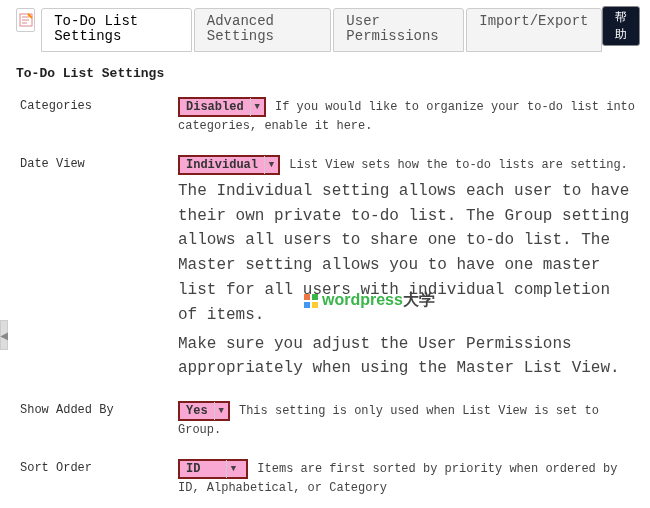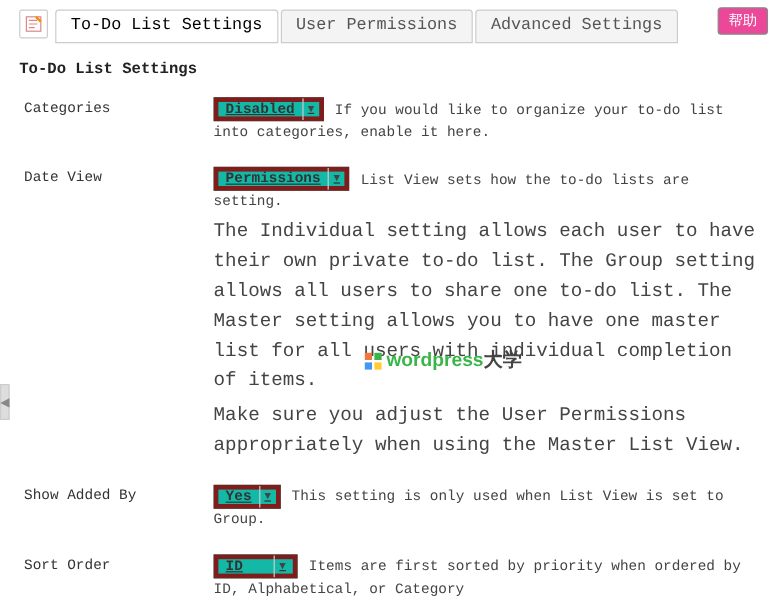--- a/index.html
+++ b/index.html
@@ -37,21 +37,21 @@
     border-top-right-radius: 3px;
     cursor: pointer;
     line-height: 1.1;
   }
   .tab.active {
     background: #fff;
     color: #000;
     font-weight: normal;
   }
   .help-btn {
-    background: #ec4899;
+    background: #0f172a;
     color: #fff;
     border: 1px solid #888;
     border-radius: 3px;
     padding: 2px 8px;
     font-size: 12px;
     cursor: pointer;
   }
   h2.section-title {
     font-family: "SimSun","NSimSun","Courier New",monospace;
     font-size: 13px;
@@ -69,27 +69,26 @@
     color: #333;
     margin-left: 48px;
   }
   table.form td.val {
     vertical-align: top;
     padding: 4px 4px 16px 4px;
   }
   .sel {
     display: inline-flex;
     align-items: center;
-    border: 4px solid #7f1d1d;
-    background: #14b8a6;
+    border: 2px solid #7f1d1d;
+    background: #f9a8d4;
     height: 20px;
     font-family: "SimSun","NSimSun","Courier New",monospace;
     font-size: 12px;
     vertical-align: middle;
-    text-decoration: underline;
   }
   .sel .sv { padding: 0 6px; font-weight: bold; }
   .sel .arrow {
     width: 14px; height: 18px;
     border-left: 1px solid #ccc;
     display: inline-flex; align-items:center; justify-content:center;
     font-size: 9px; color:#444;
   }
   .desc {
     font-family: "SimSun","NSimSun","Courier New",monospace;
@@ -132,22 +131,23 @@
 <div class="top-row">
   <div class="tabs">
     <span class="tab-icon">
       <svg width="16" height="16" viewBox="0 0 16 16">
           <rect x="2" y="2" width="12" height="12" fill="#fff" stroke="#d88" stroke-width="1"></rect>
           <path d="M4 5 L11 5 M4 8 L11 8 M4 11 L9 11" stroke="#d88" stroke-width="1"></path>
           <path d="M10 2 L14 6" stroke="#f80" stroke-width="2"></path>
         </svg>
     </span>
     <div class="tab active">To-Do List Settings</div>
+    <div class="tab">Advanced Settings</div>
     <div class="tab">User Permissions</div>
-    <div class="tab">Advanced Settings</div>
+    <div class="tab">Import/Export</div>
   </div>
   <button class="help-btn">帮助</button>
 </div>
 
 <h2 class="section-title">To-Do List Settings</h2>
 
 <table class="form">
   <tbody>
       <tr>
     <td class="lbl">Categories</td>
@@ -156,21 +156,21 @@
             <span class="sv">Disabled</span>
             <span class="arrow">▼</span>
           </span>
       <span class="desc">If you would like to organize your to-do list into categories, enable it here.</span>
     </td>
   </tr>
   <tr>
     <td class="lbl">Date View</td>
     <td class="val">
       <span class="sel">
-            <span class="sv">Permissions</span>
+            <span class="sv">Individual</span>
             <span class="arrow">▼</span>
           </span>
       <span class="desc">List View sets how the to-do lists are setting.</span>
       <div class="desc-block">The Individual setting allows each user to have their own private to-do list. The Group setting allows all users to share one to-do list. The Master setting allows you to have one master list for all users with individual completion of items.</div>
       <div class="desc-block">Make sure you adjust the User Permissions appropriately when using the Master List View.</div>
     </td>
   </tr>
   <tr>
     <td class="lbl">Show Added By</td>
     <td class="val">

